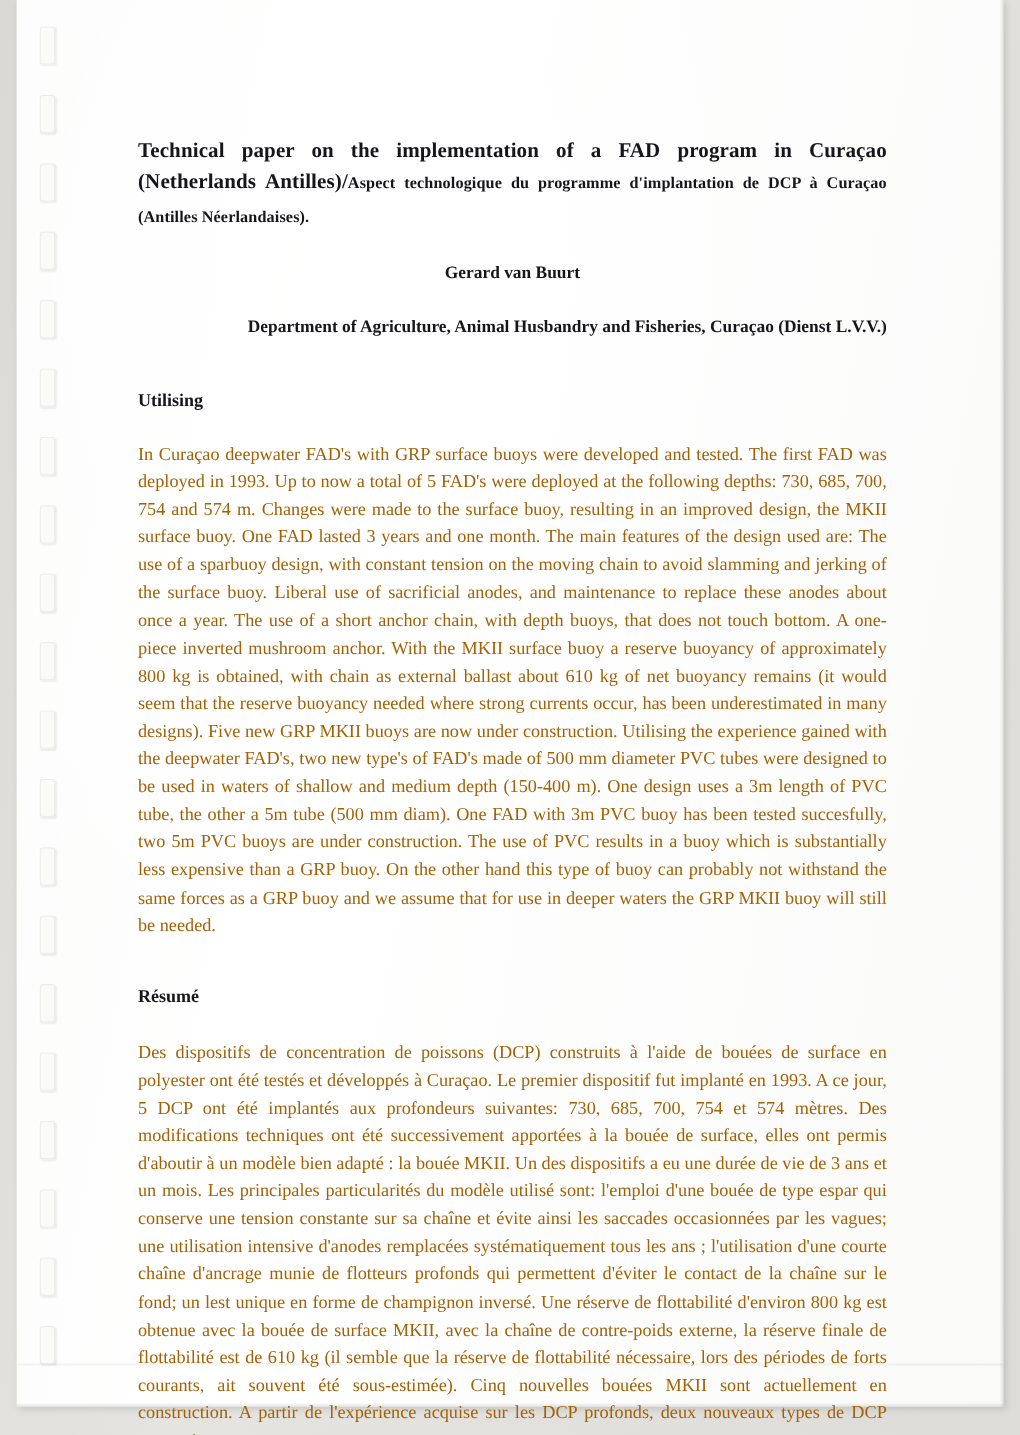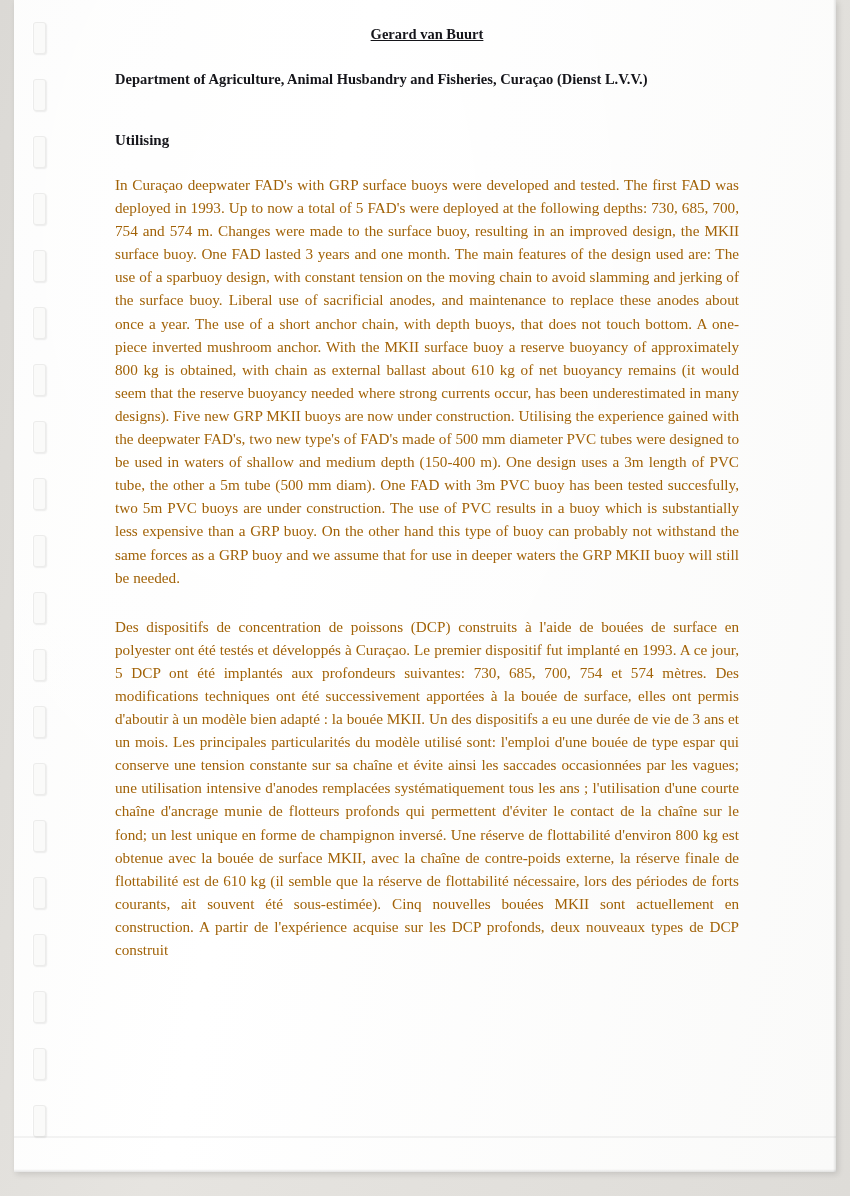--- a/index.html
+++ b/index.html
@@ -120,25 +120,24 @@
     font-weight: bold;
     letter-spacing: 0.1px;
   }
 
   .author {
     margin-top: 26px;
     text-align: center;
     font-size: 14.5px;
     font-weight: bold;
     color: #15151a;
-    text-decoration: underline;
   }
   .affiliation {
     margin-top: 28px;
-    text-align: left;
+    text-align: right;
     font-size: 14.5px;
     font-weight: bold;
     color: #15151a;
   }
 
   .section-heading {
     margin-top: 44px;
     font-size: 15px;
     font-weight: bold;
     color: #15151a;
@@ -185,29 +184,33 @@
         <div class="punch-hole" style="top: 820px;"></div>
         <div class="punch-hole" style="top: 877px;"></div>
         <div class="punch-hole" style="top: 934px;"></div>
         <div class="punch-hole" style="top: 991px;"></div>
         <div class="punch-hole" style="top: 1048px;"></div>
         <div class="punch-hole" style="top: 1105px;"></div>
       </div>
 
     <div class="column">
 
+      <div class="title-block">
+        <h1 class="title-main"><span>Technical paper on the implementation of a FAD program in Curaçao (Netherlands Antilles)/</span><span class="title-sub">Aspect technologique du programme d'implantation de DCP à Curaçao (Antilles Néerlandaises).</span></h1>
+      </div>
 
       <div class="author">Gerard van Buurt</div>
 
       <div class="affiliation">Department of Agriculture, Animal Husbandry and Fisheries, Curaçao (Dienst L.V.V.)</div>
 
       <div class="section-heading">Utilising</div>
 
       <div class="body-text">In Curaçao deepwater FAD's with GRP surface buoys were developed and tested. The first FAD was deployed in 1993. Up to now a total of 5 FAD's were deployed at the following depths: 730, 685, 700, 754 and 574 m. Changes were made to the surface buoy, resulting in an improved design, the MKII surface buoy. One FAD lasted 3 years and one month. The main features of the design used are: The use of a sparbuoy design, with constant tension on the moving chain to avoid slamming and jerking of the surface buoy. Liberal use of sacrificial anodes, and maintenance to replace these anodes about once a year. The use of a short anchor chain, with depth buoys, that does not touch bottom. A one-piece inverted mushroom anchor. With the MKII surface buoy a reserve buoyancy of approximately 800 kg is obtained, with chain as external ballast about 610 kg of net buoyancy remains (it would seem that the reserve buoyancy needed where strong currents occur, has been underestimated in many designs). Five new GRP MKII buoys are now under construction. Utilising the experience gained with the deepwater FAD's, two new type's of FAD's made of 500 mm diameter PVC tubes were designed to be used in waters of shallow and medium depth (150-400 m). One design uses a 3m length of PVC tube, the other a 5m tube (500 mm diam). One FAD with 3m PVC buoy has been tested succesfully, two 5m PVC buoys are under construction. The use of PVC results in a buoy which is substantially less expensive than a GRP buoy. On the other hand this type of buoy can probably not withstand the same forces as a GRP buoy and we assume that for use in deeper waters the GRP MKII buoy will still be needed.</div>
 
+      <div class="section-heading resume">Résumé</div>
 
       <div class="body-text resume-text">Des dispositifs de concentration de poissons (DCP) construits à l'aide de bouées de surface en polyester ont été testés et développés à Curaçao. Le premier dispositif fut implanté en 1993. A ce jour, 5 DCP ont été implantés aux profondeurs suivantes: 730, 685, 700, 754 et 574 mètres. Des modifications techniques ont été successivement apportées à la bouée de surface, elles ont permis d'aboutir à un modèle bien adapté : la bouée MKII. Un des dispositifs a eu une durée de vie de 3 ans et un mois. Les principales particularités du modèle utilisé sont: l'emploi d'une bouée de type espar qui conserve une tension constante sur sa chaîne et évite ainsi les saccades occasionnées par les vagues; une utilisation intensive d'anodes remplacées systématiquement tous les ans ; l'utilisation d'une courte chaîne d'ancrage munie de flotteurs profonds qui permettent d'éviter le contact de la chaîne sur le fond; un lest unique en forme de champignon inversé. Une réserve de flottabilité d'environ 800 kg est obtenue avec la bouée de surface MKII, avec la chaîne de contre-poids externe, la réserve finale de flottabilité est de 610 kg (il semble que la réserve de flottabilité nécessaire, lors des périodes de forts courants, ait souvent été sous-estimée). Cinq nouvelles bouées MKII sont actuellement en construction. A partir de l'expérience acquise sur les DCP profonds, deux nouveaux types de DCP construit</div>
 
     </div>
 
     <div class="page-crease"></div>
     <div class="page-edge-right"></div>
     <div class="page-edge-bottom"></div>
   </div>
 

